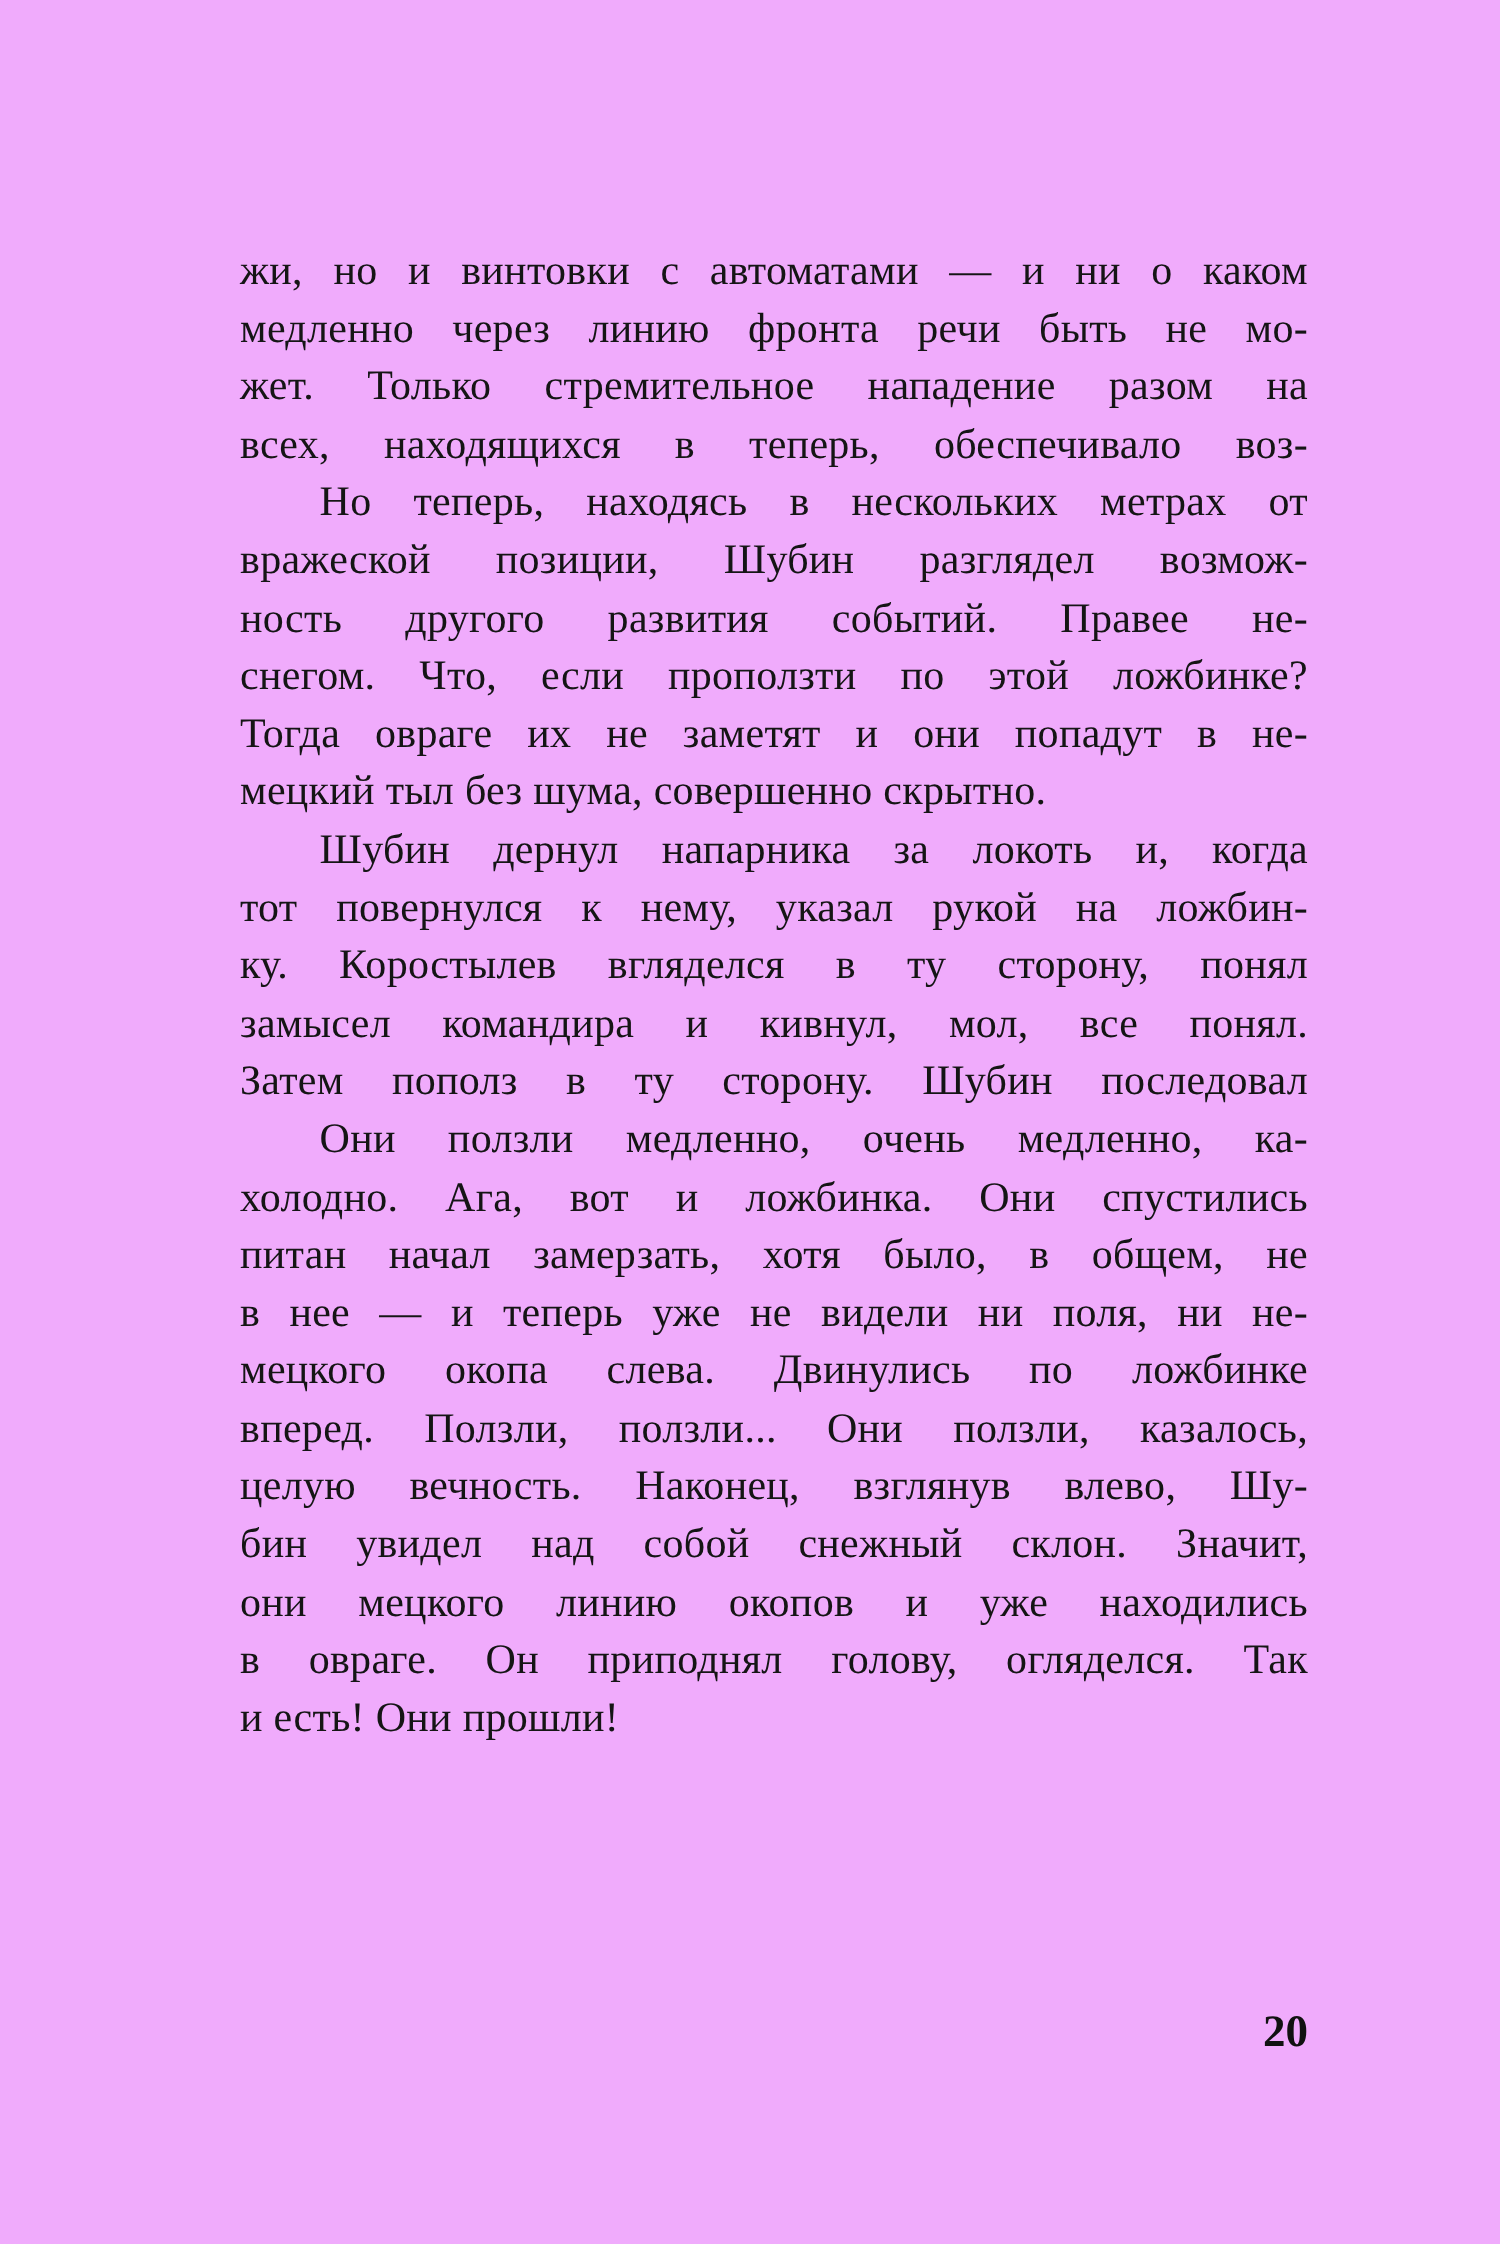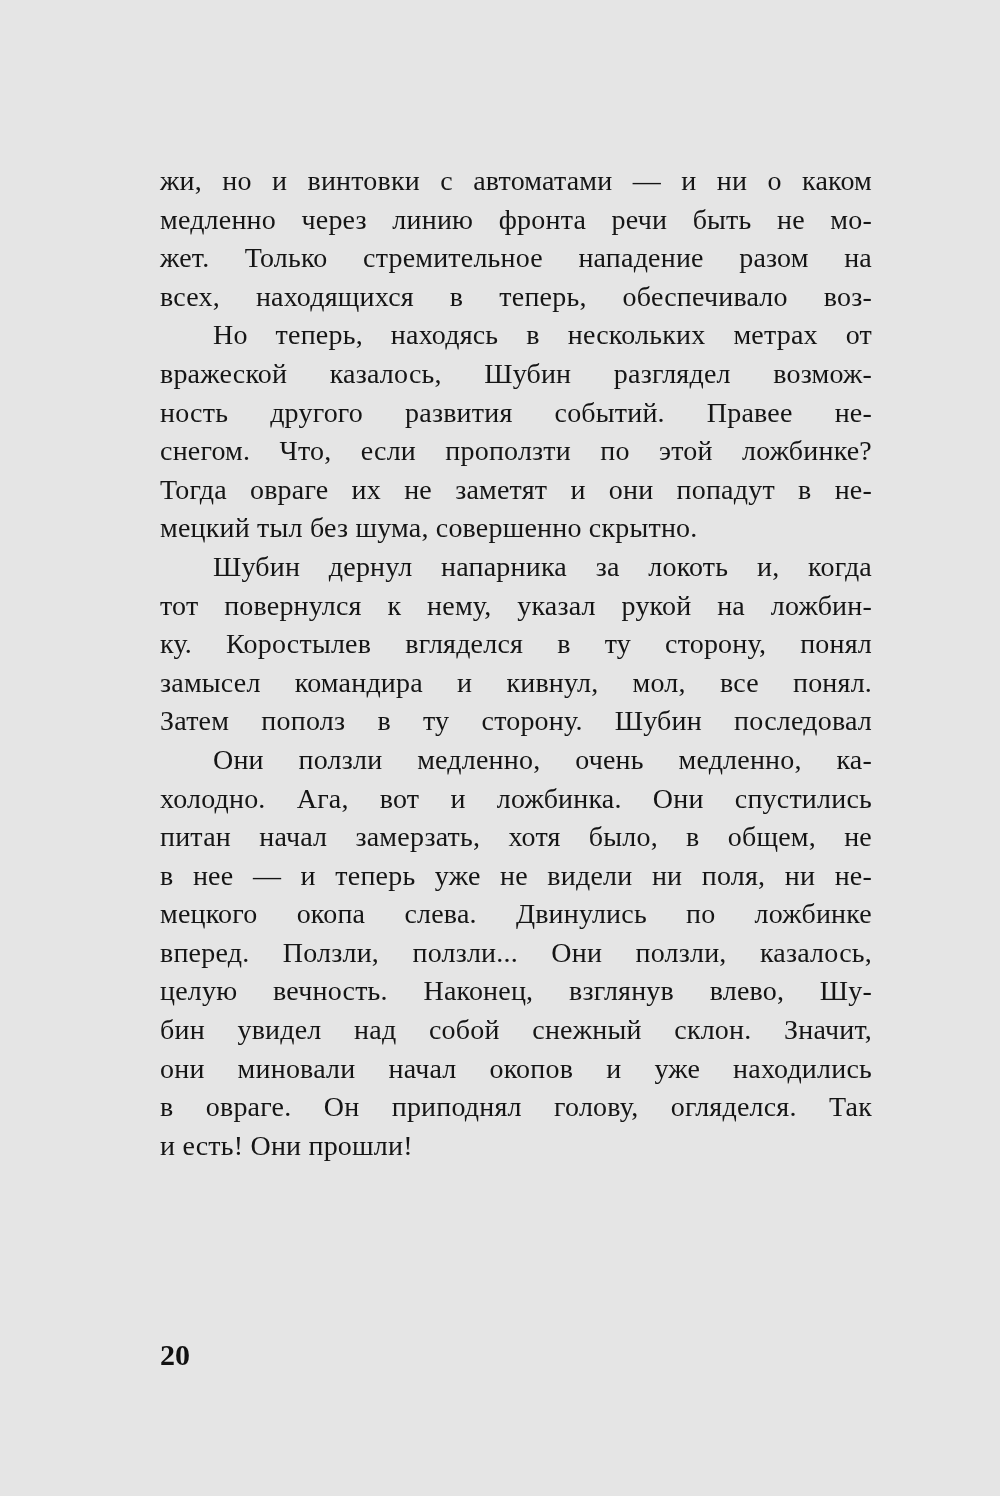--- a/index.html
+++ b/index.html
@@ -4,21 +4,21 @@
 <style>
   html, body {
     margin: 0;
     padding: 0;
     background: #ffffff;
   }
   .book-page {
     position: relative;
     width: 1000px;
     height: 1496px;
-    background: #e5e5e5;
+    background: #f0abfc;
     color: #151515;
     font-family: "Liberation Serif", "DejaVu Serif", serif;
     overflow: hidden;
   }
   .text-block {
     position: absolute;
     left: 160px;
     top: 162px;
     width: 712px;
     font-size: 28px;
@@ -33,52 +33,52 @@
     text-align-last: left;
   }
   .line.first {
     text-indent: 53px;
   }
   .page-number {
     position: absolute;
     top: 1338px;
     left: 160px;
     width: 712px;
-    text-align: left;
+    text-align: right;
     font-size: 30px;
     font-weight: bold;
     color: #111111;
   }
 </style>
 </head>
 <body>
 
 <div class="book-page">
   <div class="text-block">
       <div class="line">жи, но и винтовки с автоматами — и ни о каком</div>
       <div class="line">медленно через линию фронта речи быть не мо-</div>
       <div class="line">жет. Только стремительное нападение разом на</div>
       <div class="line">всех, находящихся в теперь, обеспечивало воз-</div>
       <div class="line first">Но теперь, находясь в нескольких метрах от</div>
-      <div class="line">вражеской казалось, Шубин разглядел возмож-</div>
+      <div class="line">вражеской позиции, Шубин разглядел возмож-</div>
       <div class="line">ность другого развития событий. Правее не-</div>
       <div class="line">снегом. Что, если проползти по этой ложбинке?</div>
       <div class="line">Тогда овраге их не заметят и они попадут в не-</div>
       <div class="line last">мецкий тыл без шума, совершенно скрытно.</div>
       <div class="line first">Шубин дернул напарника за локоть и, когда</div>
       <div class="line">тот повернулся к нему, указал рукой на ложбин-</div>
       <div class="line">ку. Коростылев вгляделся в ту сторону, понял</div>
       <div class="line">замысел командира и кивнул, мол, все понял.</div>
       <div class="line">Затем пополз в ту сторону. Шубин последовал</div>
       <div class="line first">Они ползли медленно, очень медленно, ка-</div>
       <div class="line">холодно. Ага, вот и ложбинка. Они спустились</div>
       <div class="line">питан начал замерзать, хотя было, в общем, не</div>
       <div class="line">в нее — и теперь уже не видели ни поля, ни не-</div>
       <div class="line">мецкого окопа слева. Двинулись по ложбинке</div>
       <div class="line">вперед. Ползли, ползли... Они ползли, казалось,</div>
       <div class="line">целую вечность. Наконец, взглянув влево, Шу-</div>
       <div class="line">бин увидел над собой снежный склон. Значит,</div>
-      <div class="line">они миновали начал окопов и уже находились</div>
+      <div class="line">они мецкого линию окопов и уже находились</div>
       <div class="line">в овраге. Он приподнял голову, огляделся. Так</div>
       <div class="line last">и есть! Они прошли!</div>
     </div>
   <div class="page-number">20</div>
 </div>
 
 </body></html>

